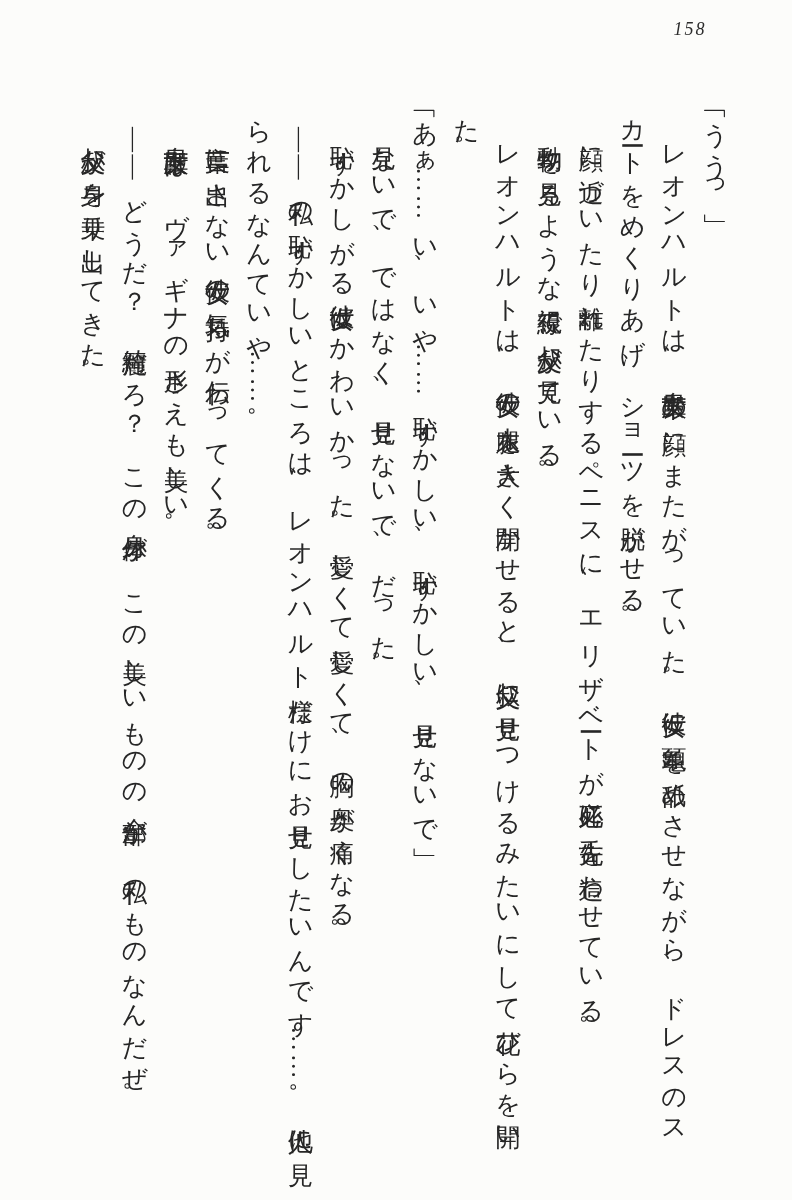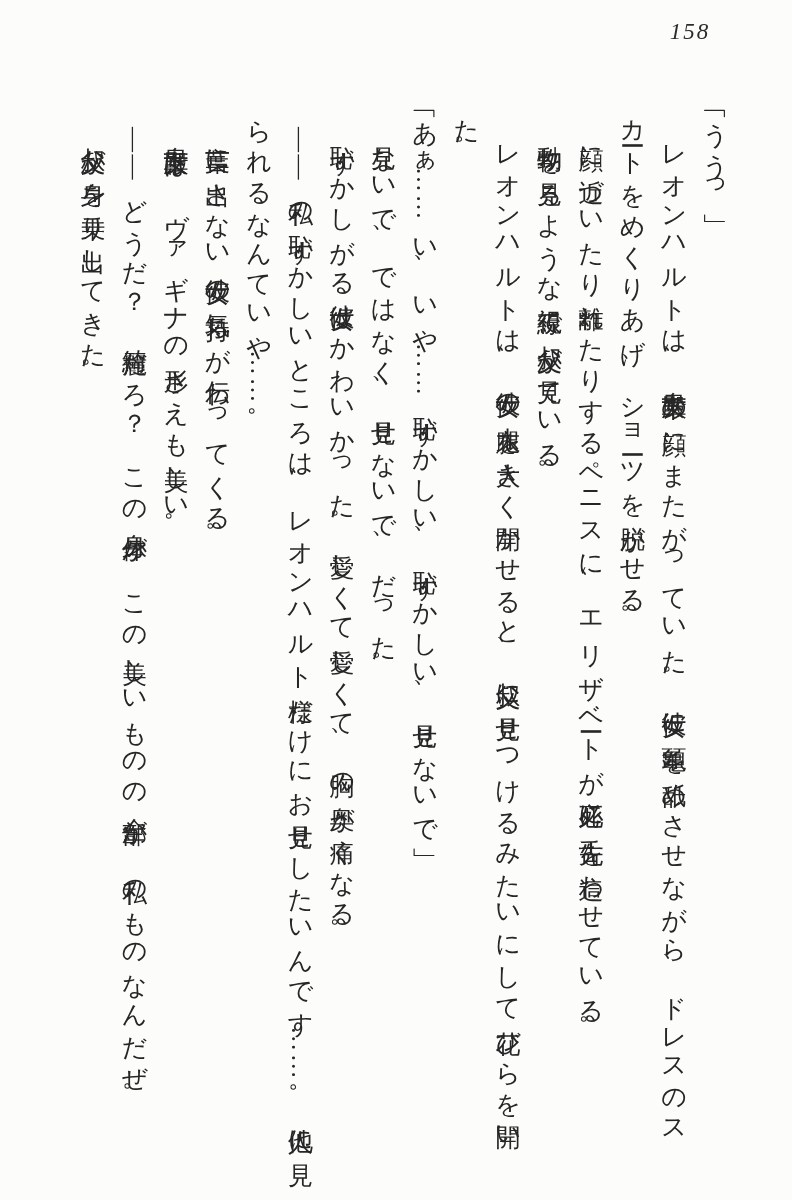--- a/index.html
+++ b/index.html
@@ -17,21 +17,21 @@
     overflow: hidden;
     background: #fcfcfa;
   }
   .page-number {
     position: absolute;
     top: 19px;
     left: 654px;
     width: 72px;
     text-align: center;
     font-style: italic;
-    font-size: 23px;
+    font-size: 18px;
     letter-spacing: 2px;
     color: #2c2c2c;
   }
   .text-area {
     position: absolute;
     top: 102px;
     right: 56px;
     height: 1048px;
     writing-mode: vertical-rl;
     text-orientation: mixed;

